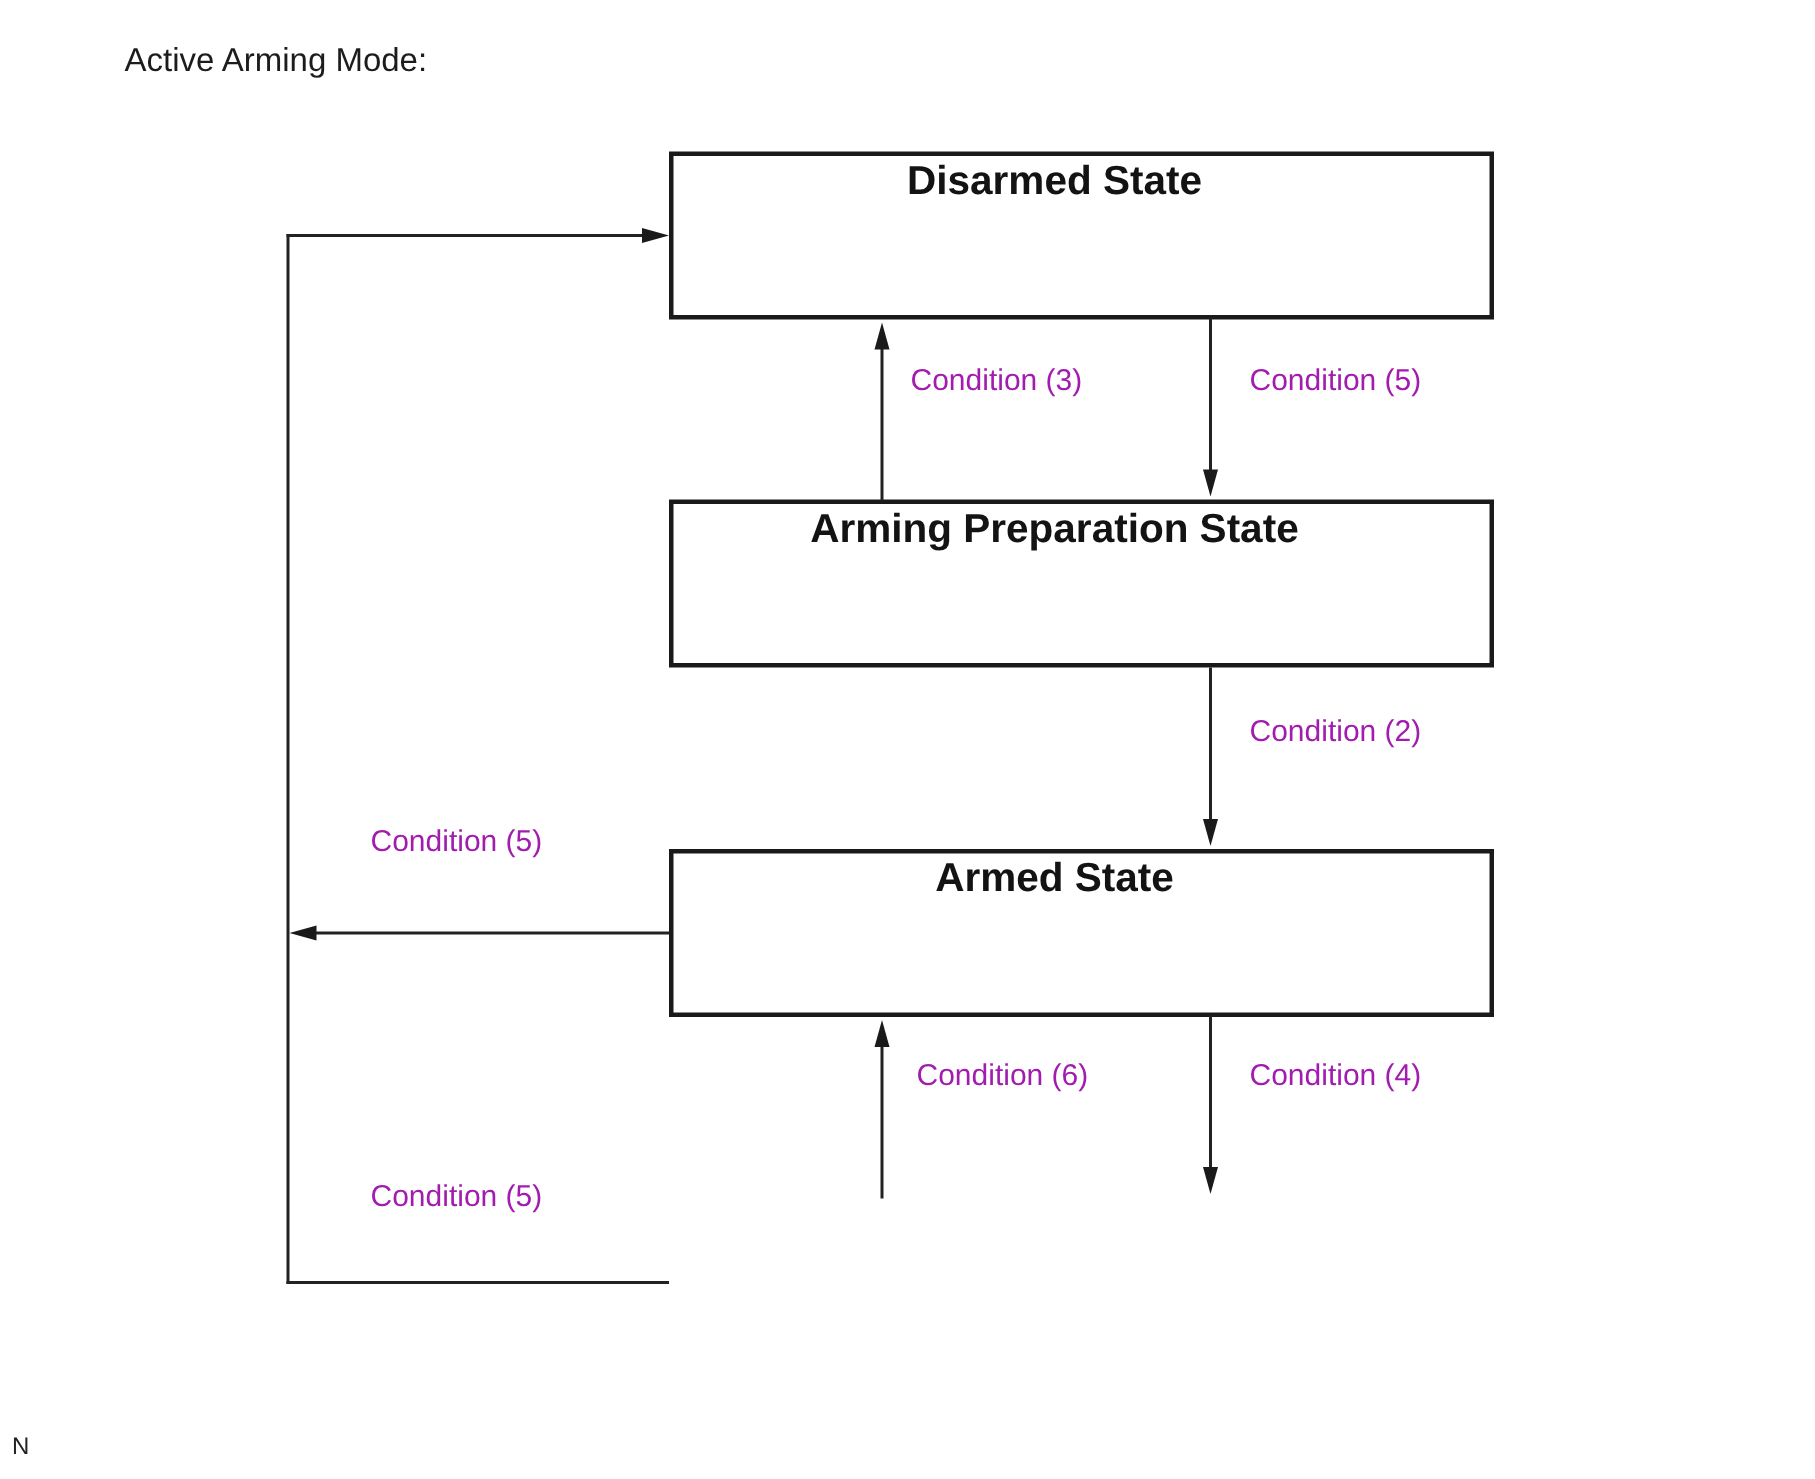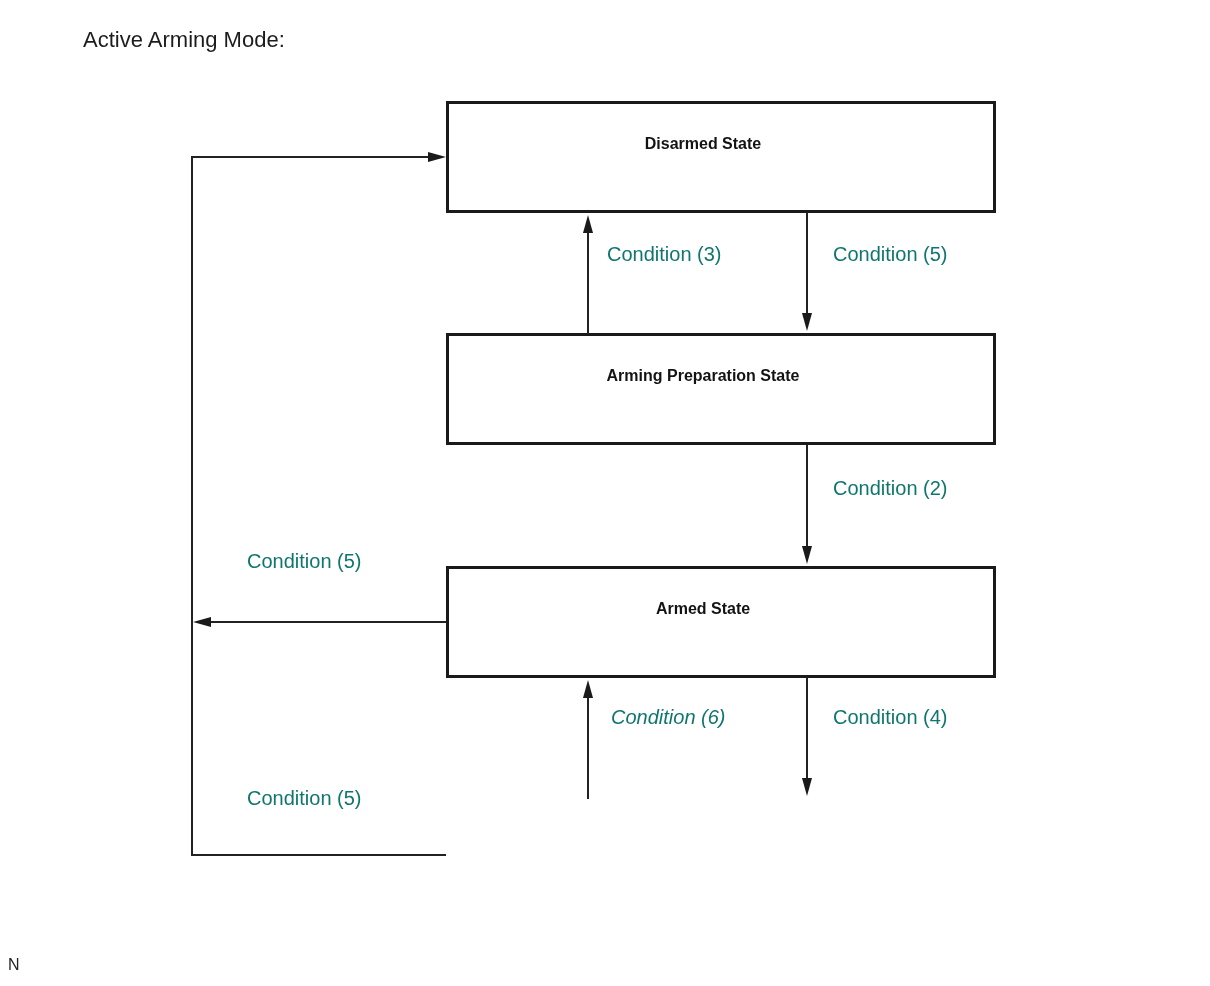--- a/index.html
+++ b/index.html
@@ -15,31 +15,31 @@
   }
   .state-box{
     position:absolute;left:446px;width:550px;height:112px;
     border:3px solid #1a1a1a;background:#ffffff;box-sizing:border-box;
   }
   .box-disarmed{top:101px;}
   .box-arming{top:333px;}
   .box-armed{top:566px;}
   .box-alarm{top:798px;}
   .state-label{
-    width:100%;box-sizing:border-box;padding-top:28px;padding-right:36px;
-    text-align:center;font-weight:bold;font-size:16px;line-height:24px;color:#131313;
+    width:100%;box-sizing:border-box;padding-top:4px;padding-right:36px;
+    text-align:center;font-weight:bold;font-size:27px;line-height:24px;color:#131313;
   }
   .cond-label{
-    position:absolute;font-size:20px;line-height:22px;white-space:nowrap;color:#0f766e;
+    position:absolute;font-size:20px;line-height:22px;white-space:nowrap;color:#a21caf;
   }
   .lbl-c1{left:833px;top:243px;}
   .lbl-c3{left:607px;top:243px;}
   .lbl-c2{left:833px;top:477px;}
   .lbl-c4{left:833px;top:706px;}
-  .lbl-c6{left:611px;top:706px;font-style:italic;}
+  .lbl-c6{left:611px;top:706px;}
   .lbl-c5a{left:247px;top:550px;}
   .lbl-c5b{left:247px;top:787px;}
   .edge{position:absolute;background:#222;}
   .vline{width:2px;}
   .hline{height:2px;}
   
   .line-c1{left:806px;top:212px;height:104px;}
   
   .line-c3{left:587px;top:230px;height:104px;}
   

